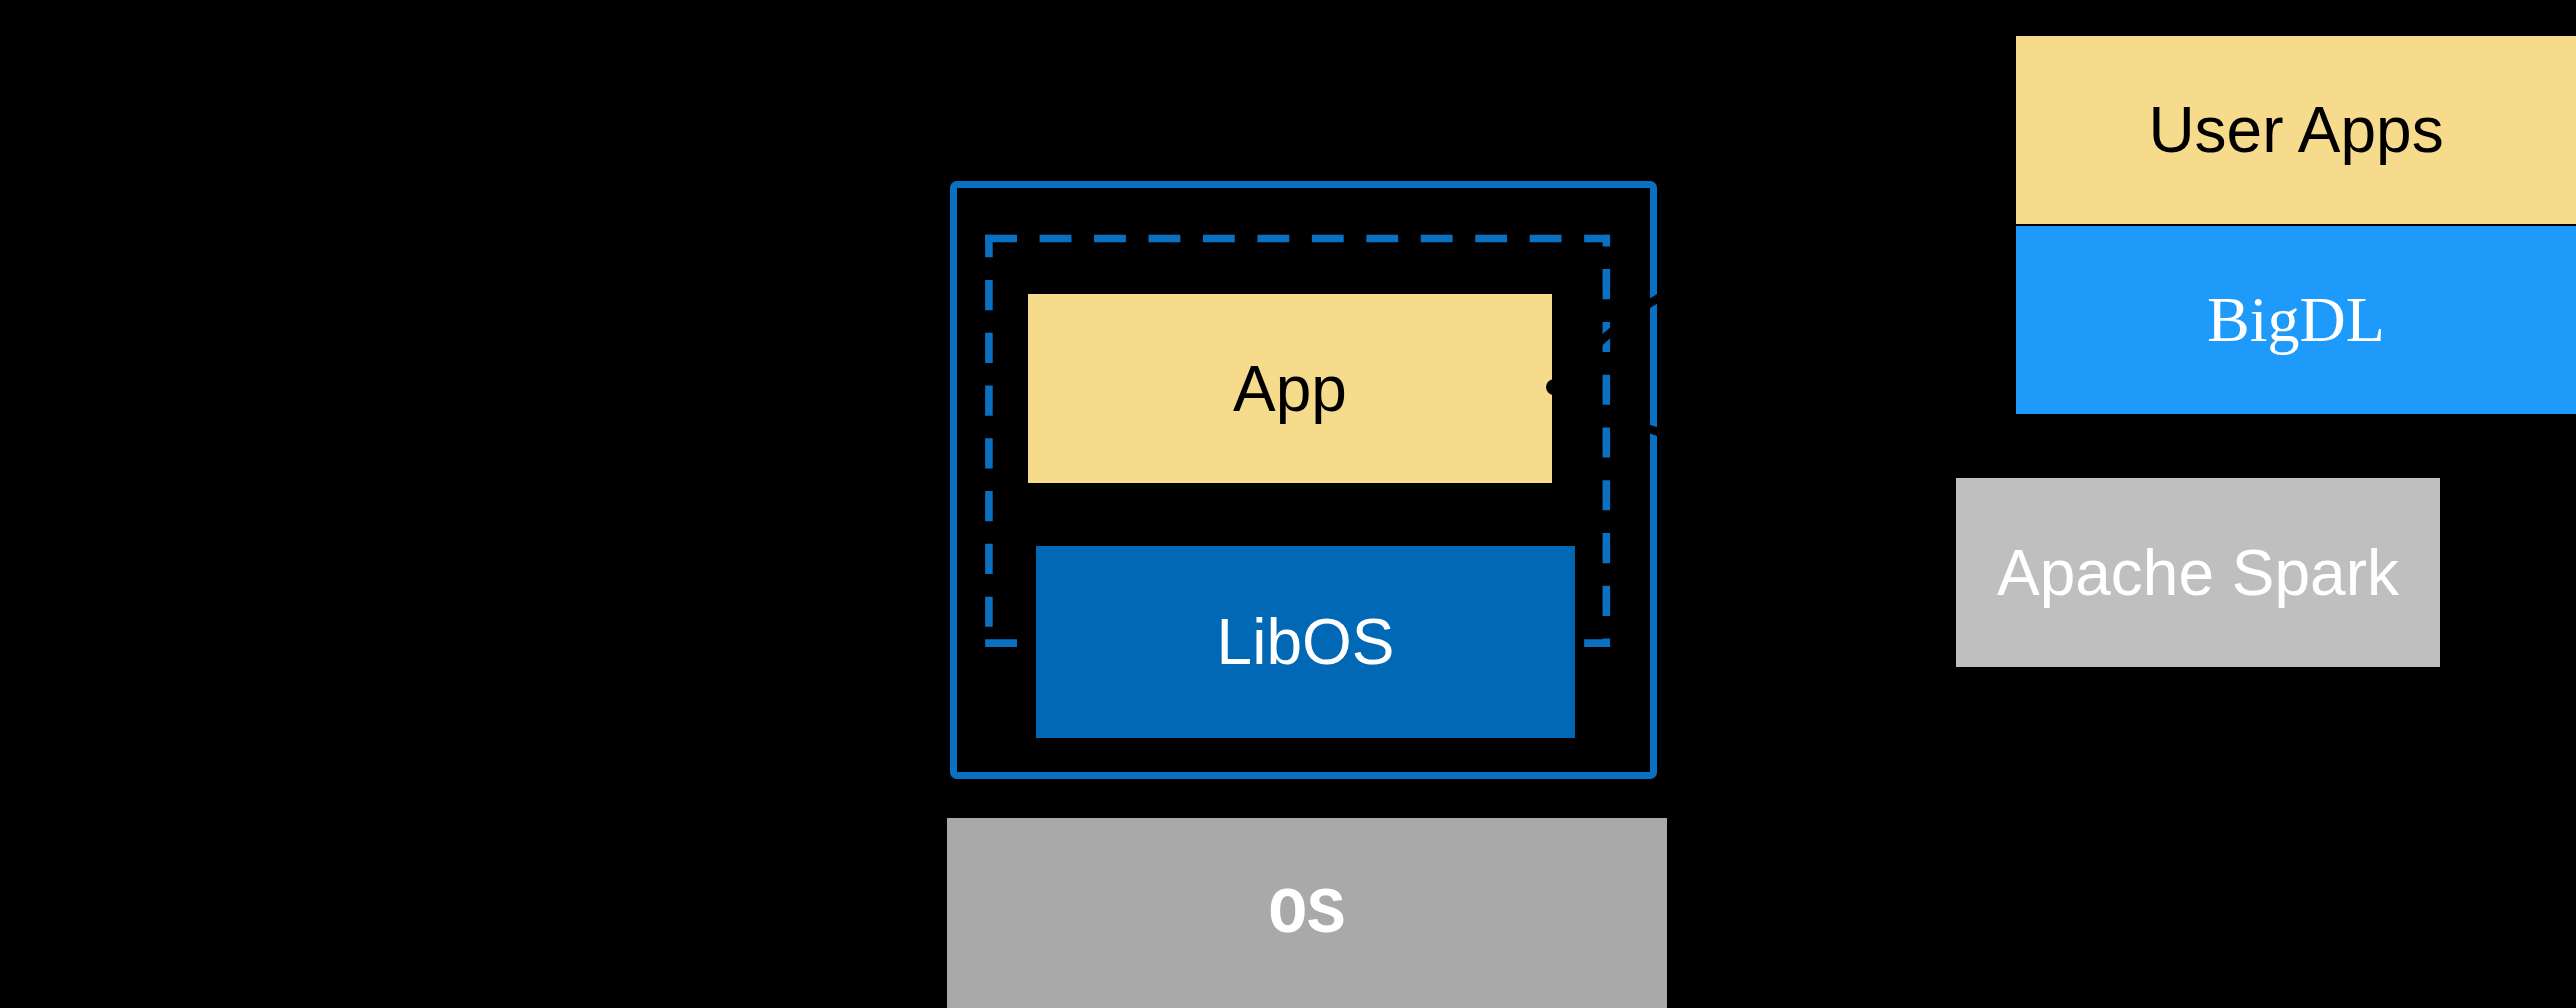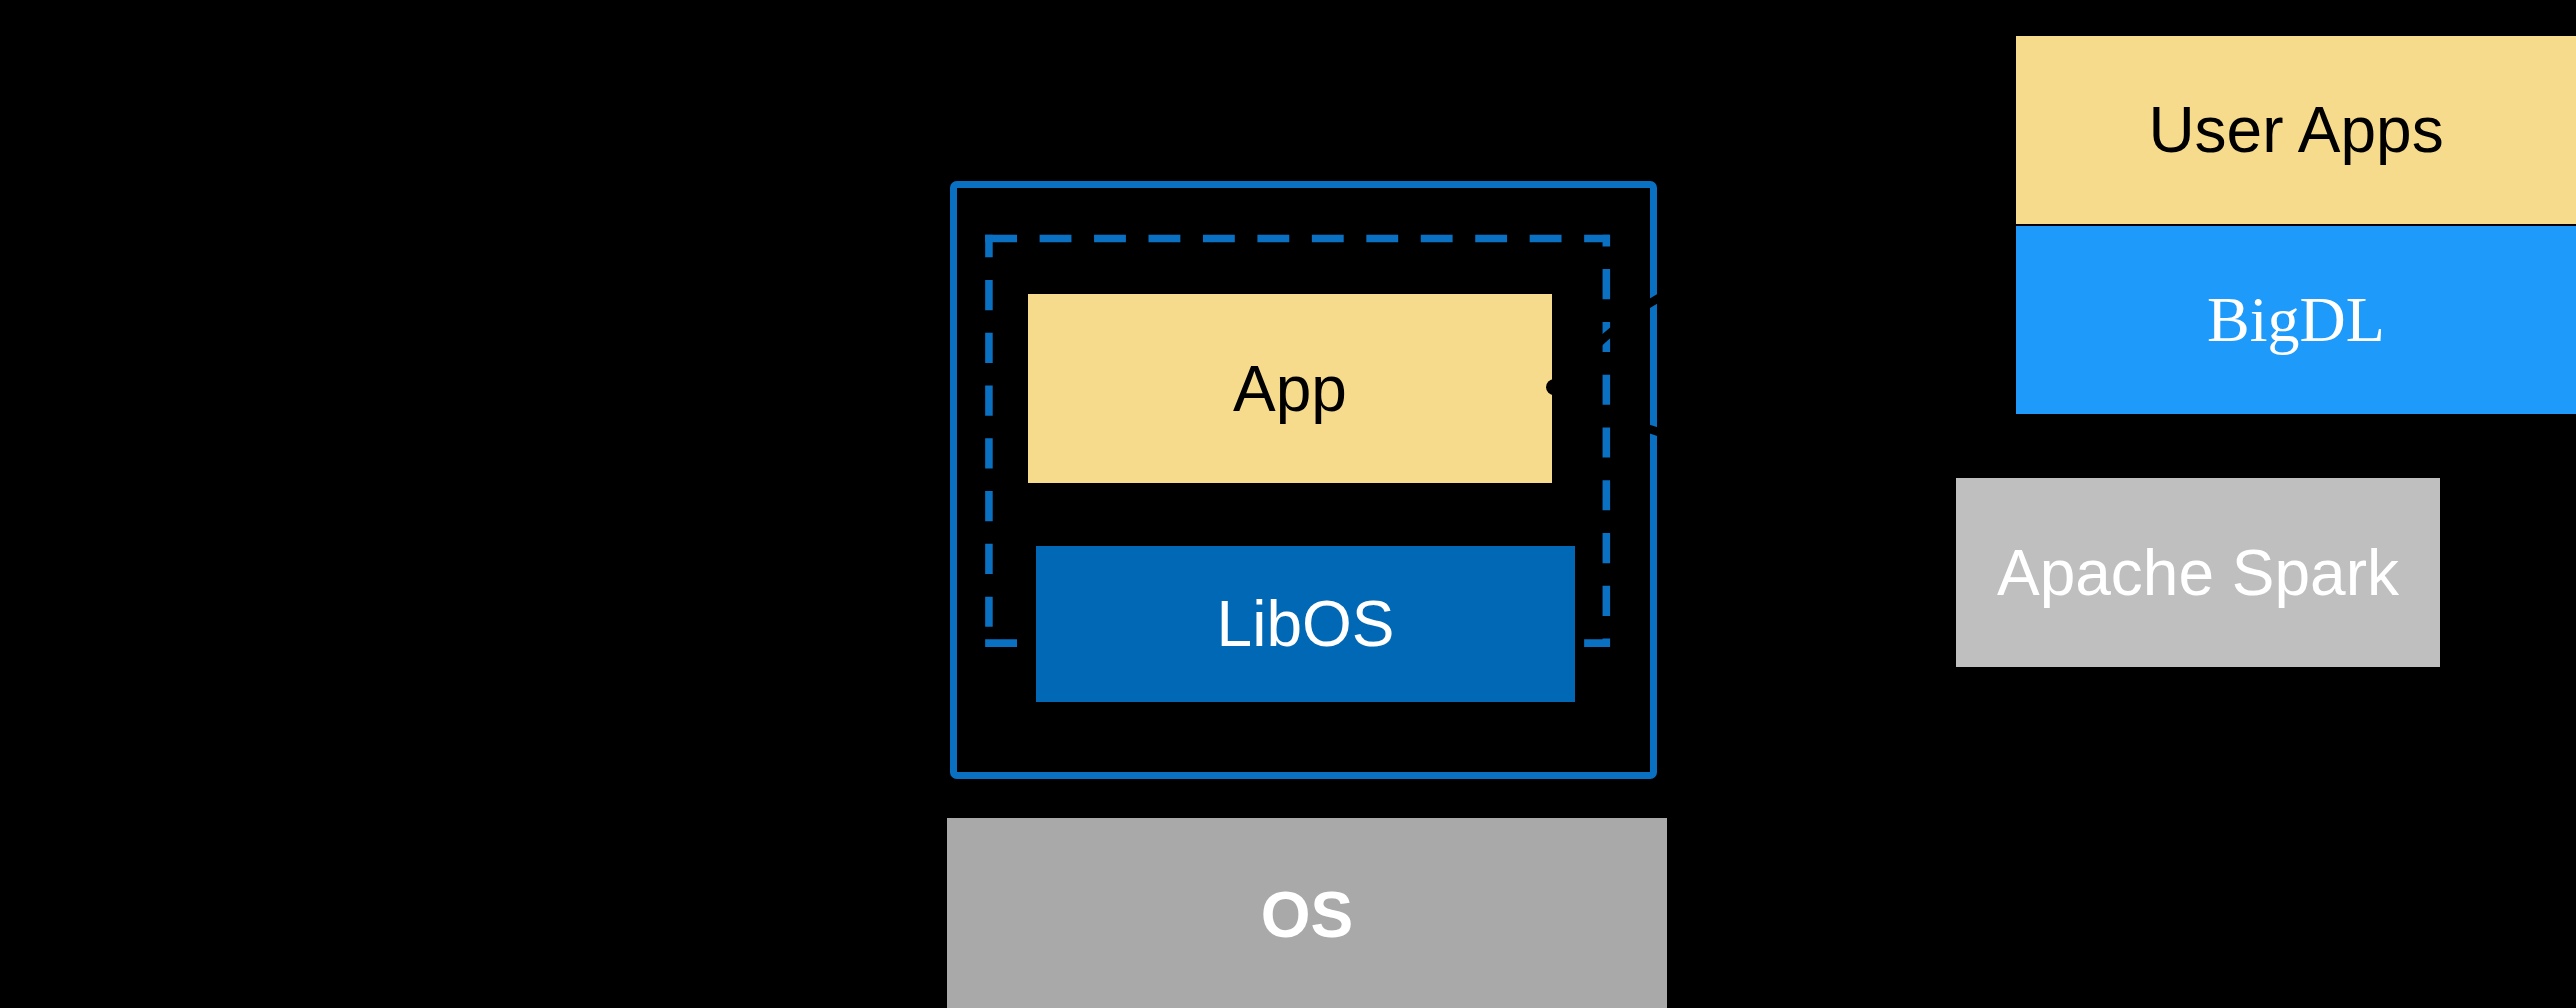--- a/index.html
+++ b/index.html
@@ -27,23 +27,23 @@
     border:7.5px solid;
     border-radius:6.7px;
     background:transparent;
   }
   
   .overlay{position:absolute;left:0;top:0;width:2576px;height:1009px;pointer-events:none;}
   .under{z-index:1;}
   .boxes{z-index:2;}
   .above{z-index:3;}
   .app{left:1028px;top:294px;width:524px;height:189px;}
-  .libos{left:1036px;top:546px;width:539px;height:156px;}
+  .libos{left:1036px;top:546px;width:539px;height:192px;}
   .os{left:947px;top:818px;width:720px;height:193px;}
-  .os .label{font-weight:700;}
+  .os .label{font-weight:700;font-family:Liberation Mono, monospace;}
   .user-apps{left:2016px;top:0;width:560px;height:188px;margin-top:36px;}
   .bigdl{left:2016px;top:226px;width:560px;height:188px;}
   .spark{left:1956px;top:478px;width:484px;height:189px;}
 </style>
 </head>
 <body>
 
 <div class="stage" style="background-color: rgb(0, 0, 0);">
 
   <svg class="overlay under" viewBox="0 0 3075 1204" xmlns="http://www.w3.org/2000/svg">

